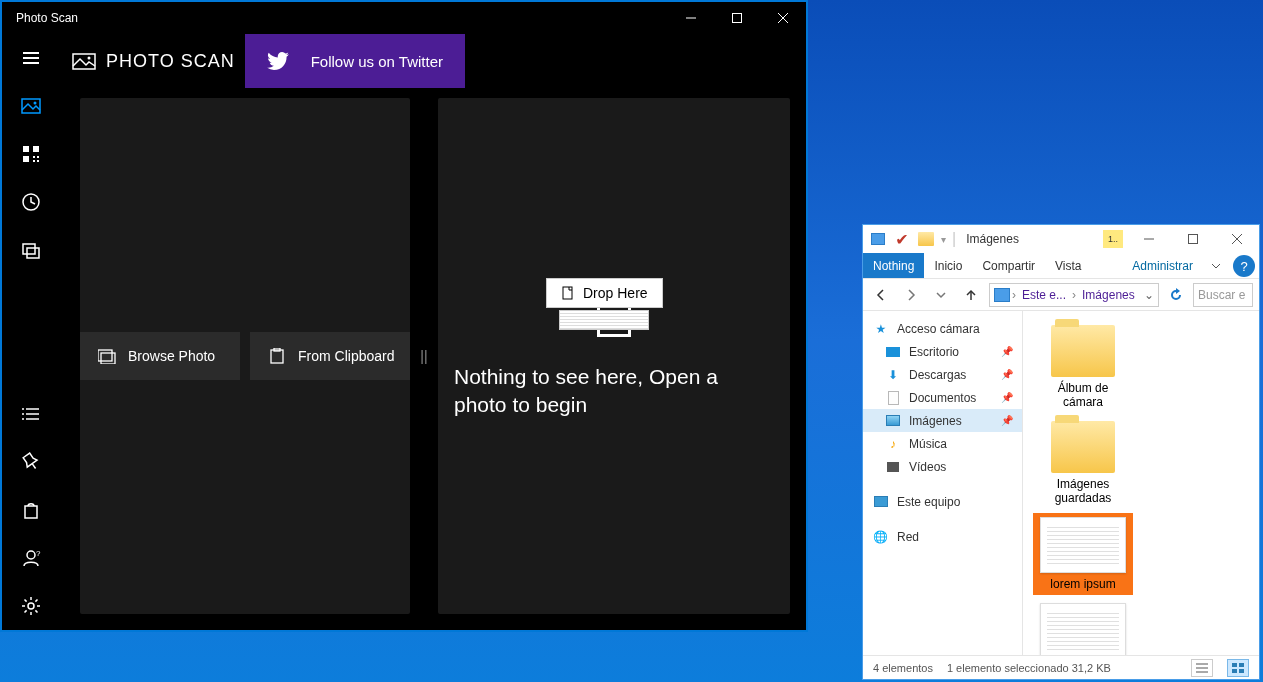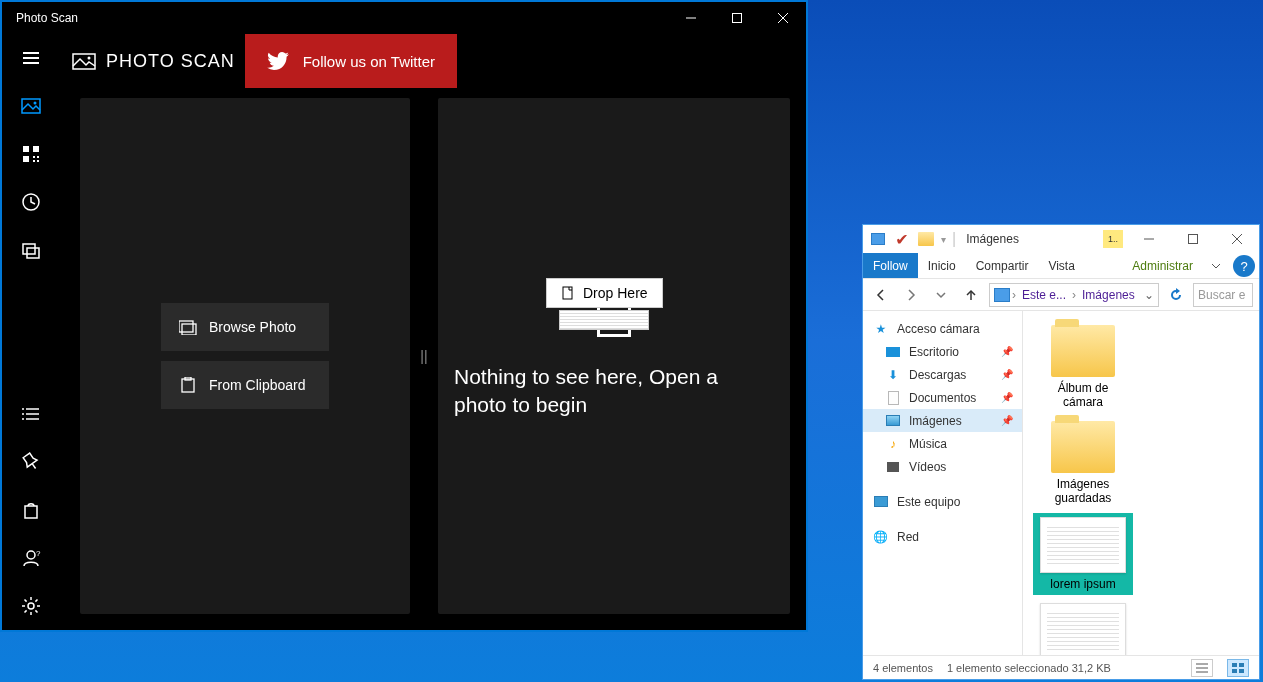--- a/index.html
+++ b/index.html
@@ -17,26 +17,26 @@
 .ps-side-item { height: 48px; display: flex; align-items: center; justify-content: center; color: #fff; position: relative; }
 .ps-side-item.active { color: #0099ff; }
 .ps-side-item svg { width: 20px; height: 20px; }
 .ps-side-spacer { flex: 1; }
 
 .ps-main { flex: 1; display: flex; flex-direction: column; }
 .ps-header { height: 54px; display: flex; align-items: center; padding-left: 12px; gap: 10px; }
 .ps-logo-area { display: flex; align-items: center; gap: 10px; color: #fff; }
 .ps-logo-area svg { width: 24px; height: 20px; }
 .ps-logo-txt { font-size: 18px; font-weight: 400; letter-spacing: 1px; }
-.ps-twitter { background: #b91c1c; color: #fff; display: flex; align-items: center; gap: 14px; height: 54px; padding: 0 22px; font-size: 15px; }
+.ps-twitter { background: #4c1d95; color: #fff; display: flex; align-items: center; gap: 22px; height: 54px; padding: 0 22px; font-size: 15px; }
 .ps-twitter svg { width: 22px; height: 18px; fill: #fff; }
 
 .ps-content { flex: 1; display: flex; gap: 8px; padding: 10px 16px 16px 20px; position: relative; }
 .ps-panel { background: #1a1a1a; border-radius: 2px; }
-.ps-left { width: 330px; display: flex; flex-direction: column; align-items: center; justify-content: center; gap: 10px; }
+.ps-left { width: 330px; display: flex; flex-direction: row; align-items: center; justify-content: center; gap: 10px; }
 .ps-btn { width: 168px; height: 48px; background: #2b2b2b; color: #fff; display: flex; align-items: center; gap: 12px; padding-left: 18px; font-size: 14px; }
 .ps-btn svg { width: 18px; height: 16px; }
 .ps-divider-handle { width: 12px; display:flex; align-items:center; justify-content:center; color:#888; font-size:14px; }
 .ps-right { flex: 1; display: flex; flex-direction: column; justify-content: center; padding: 0 16px; color: #fff; position: relative; }
 .ps-empty-icon { align-self: center; width: 34px; height: 44px; border: 3px solid #fff; margin-bottom: 26px; }
 .ps-empty-text { font-size: 21px; font-weight: 300; line-height: 1.35; }
 
 
 .drag-float { position: absolute; left: 546px; top: 278px; display:flex; flex-direction:column; align-items:center; pointer-events:none; }
 .drop-tip { background:#fff; color:#000; font-size:14px; padding: 6px 14px; display:flex; align-items:center; gap:8px; border:1px solid #ccc; }
@@ -53,21 +53,21 @@
 .ex-qsep { color:#999; font-size:10px; }
 .ex-titletext { margin-left: 10px; font-size: 12px; color:#333; flex:1; }
 .ex-new { width:20px; height:18px; background:#ffe97f; margin-right:4px; font-size:9px; display:flex; align-items:center; justify-content:center; color:#333;}
 .ex-winbtn { width:44px; height:28px; display:flex; align-items:center; justify-content:center; color:#555; }
 .ex-winbtn svg { width:10px; height:10px; }
 
 .ex-ribbon { height: 26px; display:flex; align-items:stretch; font-size:12px; border-bottom:1px solid #e5e5e5;}
 .ex-tab { padding: 0 10px; display:flex; align-items:center; color:#333; }
 .ex-tab.file { background:#1979ca; color:#fff; }
 .ex-ribbon-spacer { flex:1; }
-.ex-tab.tool { color:#4d7c0f; position:relative; }
+.ex-tab.tool { color:#0369a1; position:relative; }
 .ex-expand { width:26px; display:flex; align-items:center; justify-content:center; color:#555;}
 .ex-help { width:22px; height:22px; border-radius:50%; background:#1979ca; color:#fff; display:flex; align-items:center; justify-content:center; font-size:13px; margin:2px 4px; }
 
 .ex-addrbar { height:32px; display:flex; align-items:center; gap:6px; padding: 0 6px; border-bottom:1px solid #e5e5e5;}
 .ex-navbtn { width:24px; display:flex; justify-content:center; color:#777; }
 .ex-navbtn.enabled { color:#333; }
 .ex-navbtn svg { width:14px; height:14px; }
 .ex-addr { flex:1; height:24px; border:1px solid #ccc; display:flex; align-items:center; font-size:12px; padding:0 4px; gap:2px;}
 .ex-addr-ico { width:16px; height:14px; background:#4a9de8; border:1px solid #2a7dc8; }
 .ex-crumb { padding:0 4px; color:#4c1d95; white-space:nowrap; }
@@ -88,21 +88,21 @@
 .ex-ico-down { color:#1a91da; }
 .ex-ico-doc { width:11px; height:14px; background:#fdfdfd; border:1px solid #b8b8b8; }
 .ex-ico-img { width:14px; height:11px; background:linear-gradient(#8fd3f4,#3a9bd5); border:1px solid #2a7db5;}
 .ex-ico-music { color:#f7a500; }
 .ex-ico-video { width:12px; height:10px; background:#555; }
 .ex-ico-pc { width:14px; height:11px; background:#3a9bd5; border:1px solid #2a7db5;}
 .ex-ico-net { color:#1a91da; }
 
 .ex-files { flex:1; padding:10px; display:flex; flex-wrap:wrap; align-content:flex-start; gap:4px 20px; }
 .ex-item { width:100px; display:flex; flex-direction:column; align-items:center; font-size:12px; text-align:center; gap:4px; padding:4px; }
-.ex-item.selected { background:#14b8a6; }
+.ex-item.selected { background:#f97316; }
 .ex-folder-ico { width:64px; height:52px; background: linear-gradient(#ffe9a6,#f7c64a); border-radius:2px; position:relative; }
 .ex-folder-ico::before { content:""; position:absolute; top:-6px; left:4px; width:24px; height:8px; background:#f7d878; border-radius:2px 2px 0 0;}
 .ex-thumb-ico { width:86px; height:56px; background:#fff; border:1px solid #ddd; box-shadow:0 1px 2px rgba(0,0,0,.15); padding:6px; }
 .ex-thumb-lines { width:100%; height:100%; background: repeating-linear-gradient(#fff, #fff 3px, #e0e0e0 3px, #e0e0e0 4px); }
 
 .ex-status { height:24px; border-top:1px solid #e5e5e5; display:flex; align-items:center; font-size:11px; color:#555; padding:0 10px; gap:14px;}
 .ex-status-spacer { flex:1; }
 .ex-viewbtn { width:22px; height:18px; border:1px solid #ccc; display:flex; align-items:center; justify-content:center;}
 .ex-viewbtn.active { background:#cde8ff; border-color:#7ab8e8; }
 </style>
@@ -287,21 +287,21 @@
         </svg>
       </div>
     <div class="ex-winbtn">
         <svg viewBox="0 0 10 10">
           <line x1="0" y1="0" x2="10" y2="10" stroke="currentColor"></line>
           <line x1="10" y1="0" x2="0" y2="10" stroke="currentColor"></line>
         </svg>
       </div>
   </div>
   <div class="ex-ribbon">
-    <div class="ex-tab file">Follow</div>
+    <div class="ex-tab file">Nothing</div>
     <div class="ex-tab">Inicio</div>
     <div class="ex-tab">Compartir</div>
     <div class="ex-tab">Vista</div>
     <div class="ex-ribbon-spacer"></div>
     <div class="ex-tab tool">Administrar</div>
     <div class="ex-expand">
         <svg width="10" height="10" viewBox="0 0 10 10">
           <polyline points="1,3 5,7 9,3" fill="none" stroke="currentColor"></polyline>
         </svg>
       </div>

